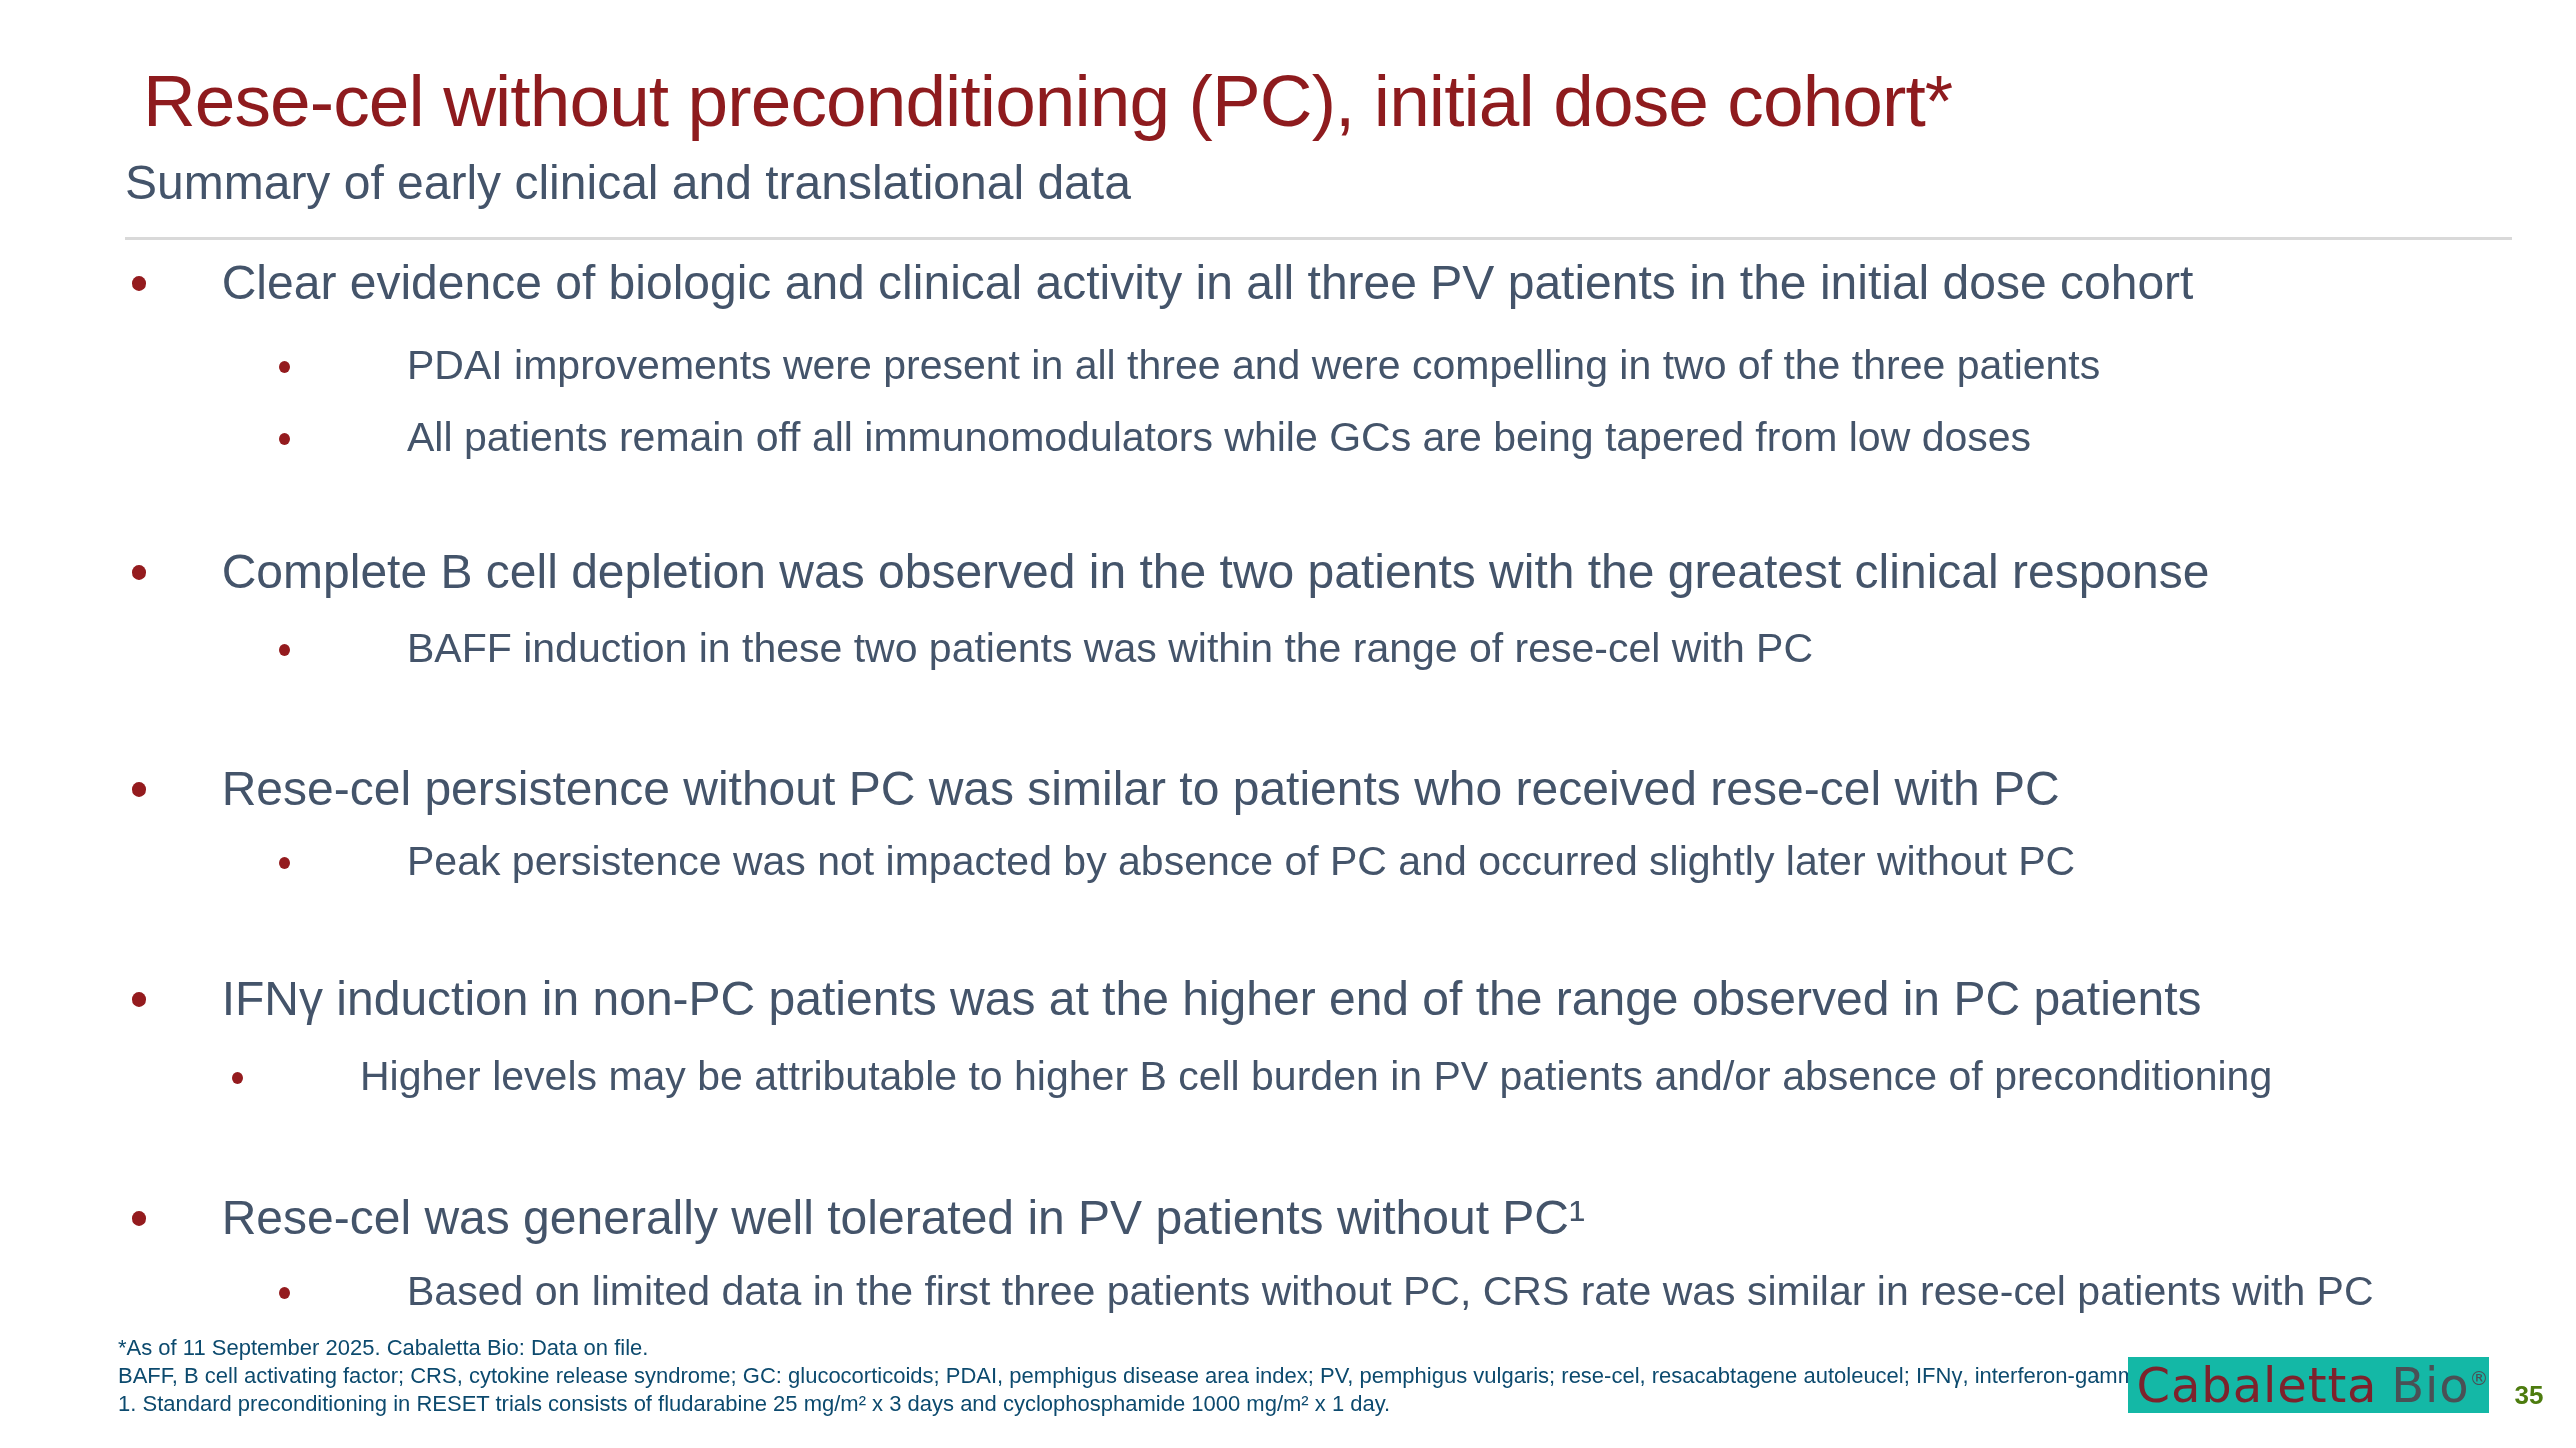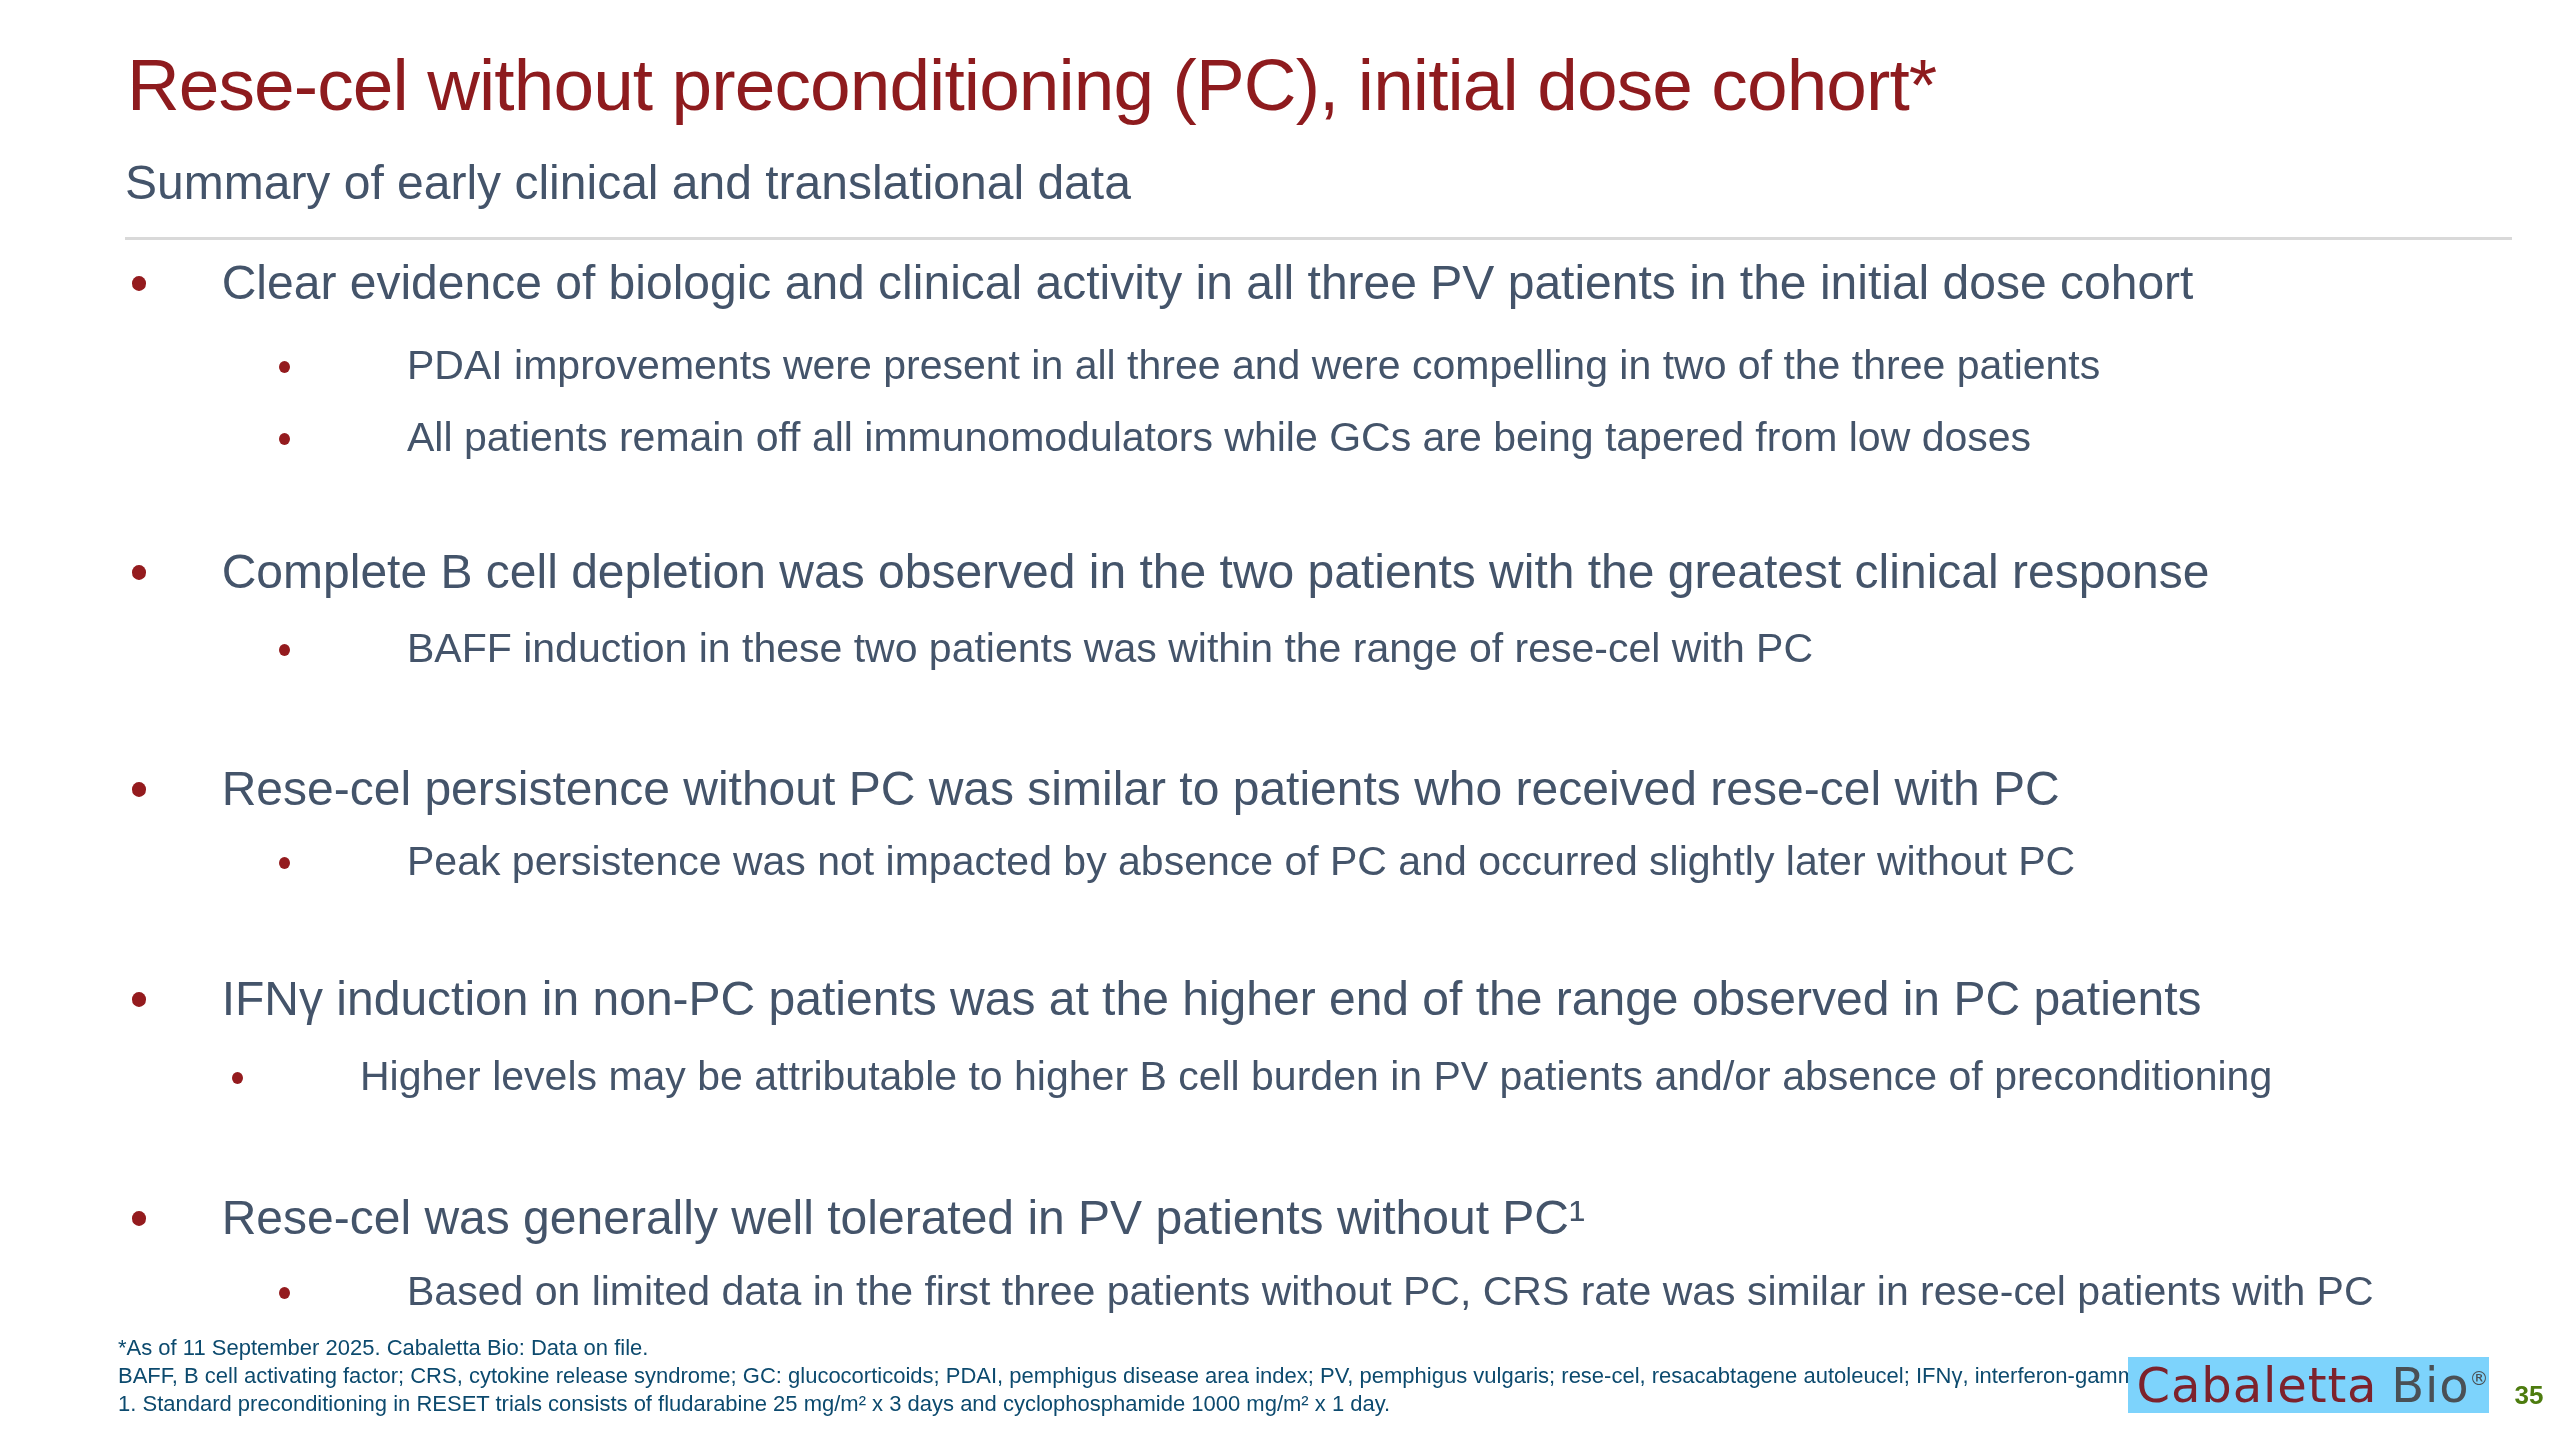--- a/index.html
+++ b/index.html
@@ -12,21 +12,21 @@
     width: 2576px;
     height: 1449px;
     background: #ffffff;
     font-family: "Liberation Sans", sans-serif;
     overflow: hidden;
   }
   .title {
     position: absolute;
     left: 127px;
     top: 43px;
-    margin: 0;
+    margin: 16px;
     font-size: 73px;
     font-weight: 400;
     letter-spacing: -0.9px;
     color: #8E1B1E;
     white-space: nowrap;
   }
   .subtitle {
     position: absolute;
     left: 125px;
     top: 155px;
@@ -78,21 +78,21 @@
     white-space: nowrap;
   }
   .logo {
     position: absolute;
     left: 2128px;
     top: 1357px;
     font-family: "DejaVu Sans", sans-serif;
     font-size: 48px;
     letter-spacing: 0.9px;
     white-space: nowrap;
-    background: #7dd3fc;
+    background: #14b8a6;
     padding-left: 8.6px;
   }
   .logo-brand { color: #7D222C; }
   .logo-suffix { color: #4A5055; margin-left: 13.7px; }
   .logo-reg {
     color: #4A5055;
     font-size: 19px;
     vertical-align: super;
   }
   .page-number {

